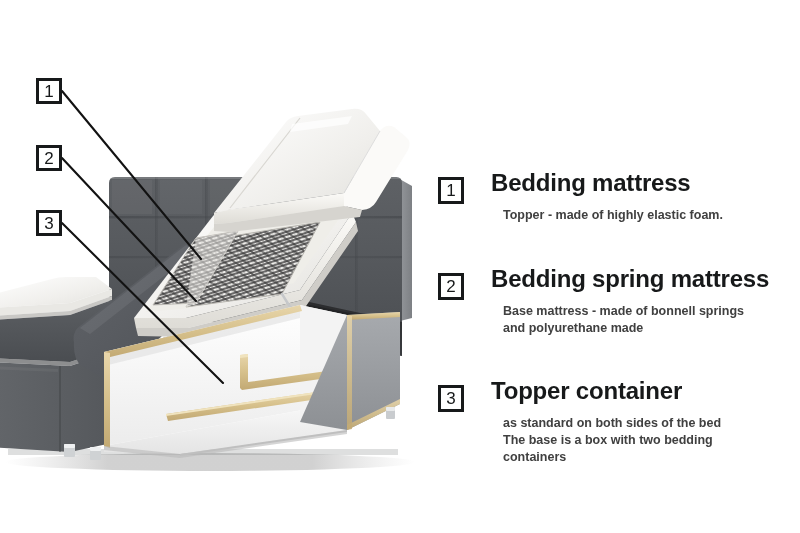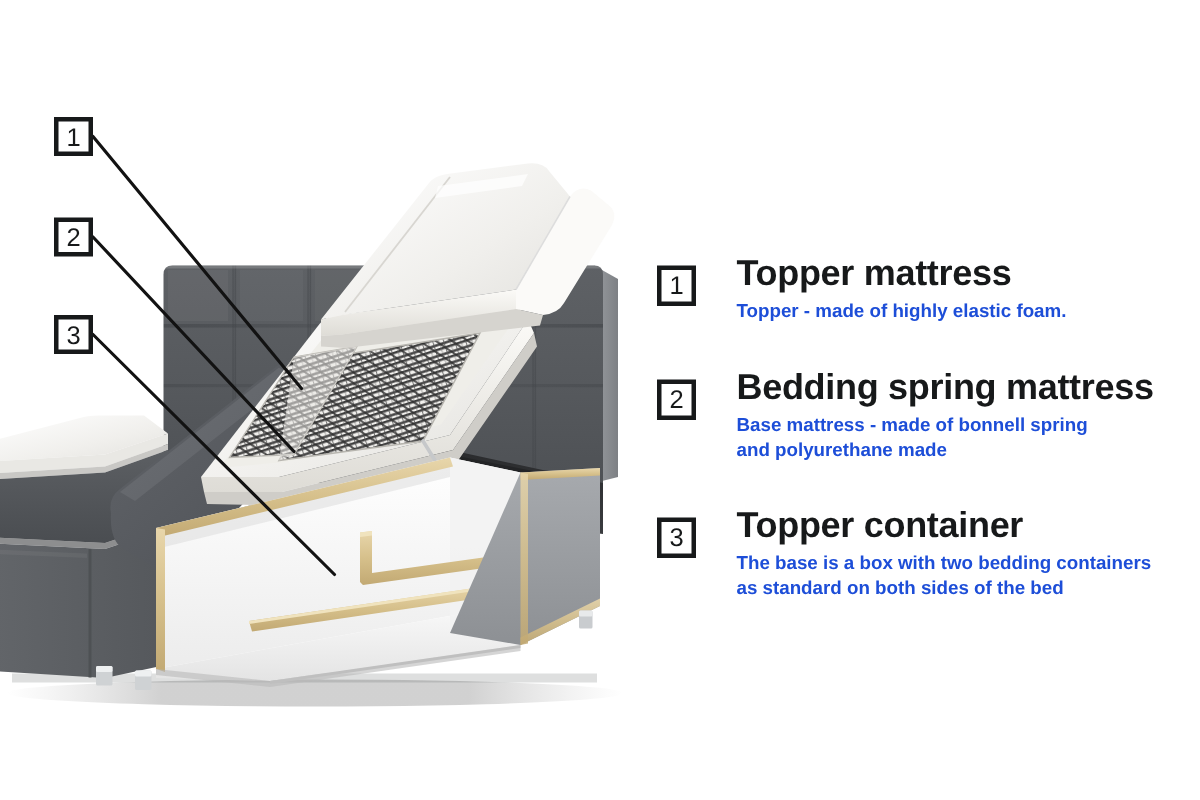--- a/index.html
+++ b/index.html
@@ -90,23 +90,23 @@
     font-weight: bold;
     color: #17191a;
     letter-spacing: -0.2px;
     line-height: 1.05;
     margin: 0 0 4px 0;
     white-space: nowrap;
   }
   .legend-desc {
     font-size: 12.5px;
     font-weight: bold;
-    color: #1d4ed8;
+    color: #404040;
     line-height: 1.33;
-    margin: 0;
+    margin: 12px;
   }
   .legend-desc span { display: block; }
 </style>
 </head>
 <body>
 
 <div id="page">
 
   <svg id="illustration" viewBox="0 0 430 533" width="430" height="533" xmlns="http://www.w3.org/2000/svg">
     <defs>
@@ -377,44 +377,44 @@
 
   <div class="callout-box" id="callout-1">1</div>
   <div class="callout-box" id="callout-2">2</div>
   <div class="callout-box" id="callout-3">3</div>
 
   <div id="legend">
 
     <div class="legend-item" id="legend-item-1">
       <div class="legend-num">1</div>
       <div class="legend-text">
-        <div class="legend-title">Topper mattress</div>
+        <div class="legend-title">Bedding mattress</div>
         <div class="legend-desc">
           <span>Topper - made of highly elastic foam.</span>
         </div>
       </div>
     </div>
 
     <div class="legend-item" id="legend-item-2">
       <div class="legend-num">2</div>
       <div class="legend-text">
         <div class="legend-title">Bedding spring mattress</div>
         <div class="legend-desc">
-          <span>Base mattress - made of bonnell spring</span>
+          <span>Base mattress - made of bonnell springs</span>
           <span>and polyurethane made</span>
         </div>
       </div>
     </div>
 
     <div class="legend-item" id="legend-item-3">
       <div class="legend-num">3</div>
       <div class="legend-text">
         <div class="legend-title">Topper container</div>
         <div class="legend-desc">
+          <span>as standard on both sides of the bed</span>
           <span>The base is a box with two bedding containers</span>
-          <span>as standard on both sides of the bed</span>
         </div>
       </div>
     </div>
 
   </div>
 
 </div>
 
 </body></html>

